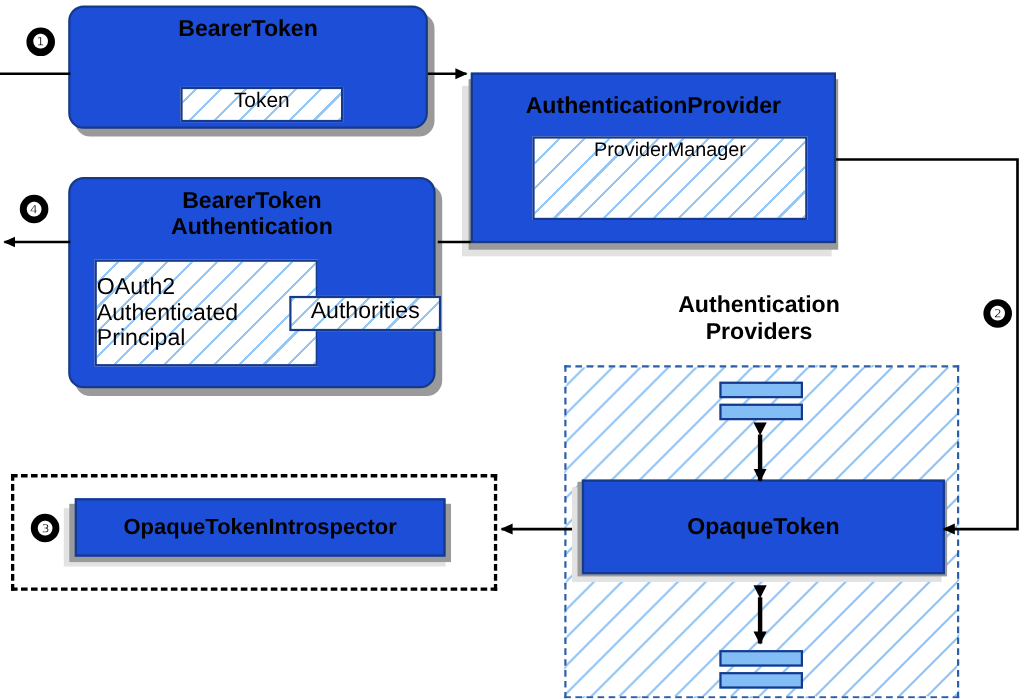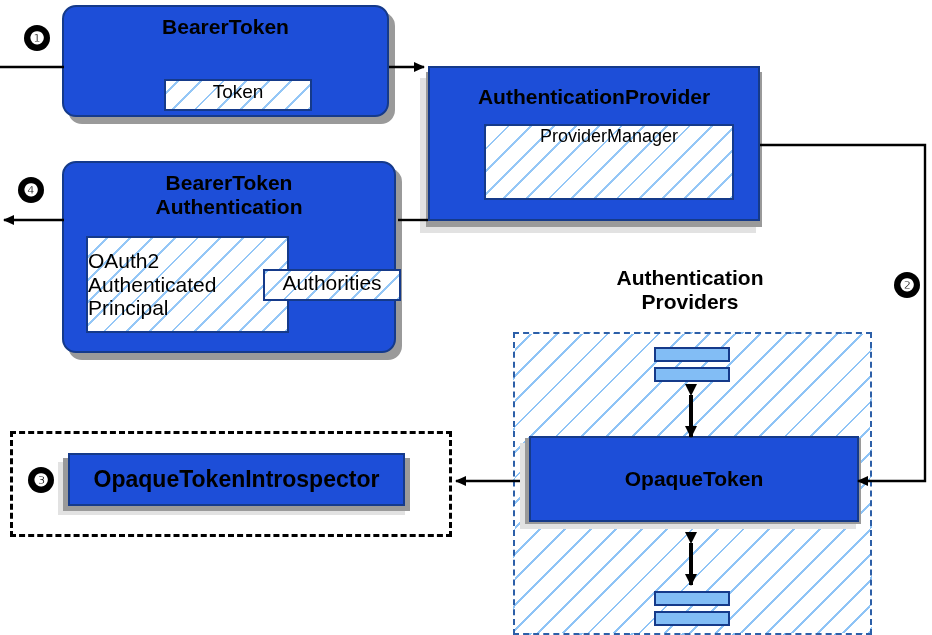--- a/index.html
+++ b/index.html
@@ -199,21 +199,21 @@
     <span>Authenticated</span>
     <span>Principal</span>
   </div>
   <div class="inner" style="left:249px; top:269px; width:138px; height:32px; font-size:21px; z-index:9;">
     <span>Authorities</span>
   </div>
 
   <div class="dashcontainer dash-black" style="left:10px; top:431px; width:442px; height:106px; z-index:5;"></div>
   <div class="shadow light" style="left:58px; top:462px; width:347px; height:53px; z-index:6;"></div>
   <div class="shadow" style="left:63px; top:458px; width:347px; height:53px; z-index:7;"></div>
-  <div class="node" style="left:68px; top:453px; width:337px; height:53px; font-size:23px; justify-content:center; z-index:10;">
+  <div class="node" style="left:68px; top:453px; width:337px; height:53px; font-size:20px; justify-content:center; z-index:10;">
     <span class="nodetext">OpaqueTokenIntrospector</span>
   </div>
 
   <div class="badge" style="left:24px; top:25px;">
     <span>❶</span>
   </div>
   <div class="badge" style="left:894px; top:272px;">
     <span>❷</span>
   </div>
   <div class="badge" style="left:28px; top:467px;">

